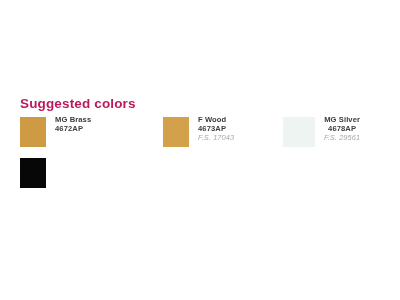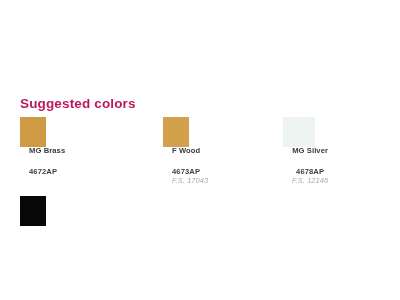--- a/index.html
+++ b/index.html
@@ -41,21 +41,21 @@
   .color-row {
     display: flex;
     flex-direction: row;
     align-items: flex-start;
   }
   .color-row.row-2 {
     margin-top: 10px;
   }
   .color-cell {
     display: flex;
-    flex-direction: column;
+    flex-direction: row;
     align-items: flex-start;
   }
   .color-cell.col-1 { width: 143px; }
   .color-cell.col-2 { width: 120px; }
   .color-cell.col-3 { width: 95px; text-align: center; }
   .color-cell.empty { visibility: hidden; }
 
   .swatch {
     width: 26px;
     height: 30px;
@@ -76,21 +76,21 @@
     font-size: 7.6px;
     font-weight: bold;
     color: #3a3a3a;
     letter-spacing: 0.1px;
   }
   .paint-code {
     font-size: 7.6px;
     font-weight: bold;
     color: #3f3f3f;
     letter-spacing: 0.1px;
-    margin-top: 13px;
+    margin-top: 1px;
   }
   .paint-fs {
     font-size: 7.4px;
     font-weight: normal;
     color: #a8a8a8;
     letter-spacing: 0.1px;
     margin-top: 1px;
     font-style: italic;
   }
   .paint-fs:empty { display: none; }
@@ -122,21 +122,21 @@
           <div class="paint-code">4673AP</div>
           <div class="paint-fs">F.S. 17043</div>
         </div>
       </div>
 
       <div class="color-cell col-3">
         <div class="swatch pale" style="background-color: rgb(238, 244, 241);"></div>
         <div class="labels">
           <div class="paint-name">MG Silver</div>
           <div class="paint-code">4678AP</div>
-          <div class="paint-fs">F.S. 12146</div>
+          <div class="paint-fs">F.S. 29561</div>
         </div>
       </div>
 
     </div>
 
     <div class="color-row row-2">
 
       <div class="color-cell col-1">
         <div class="swatch" style="background-color: rgb(7, 7, 7);"></div>
       </div>

